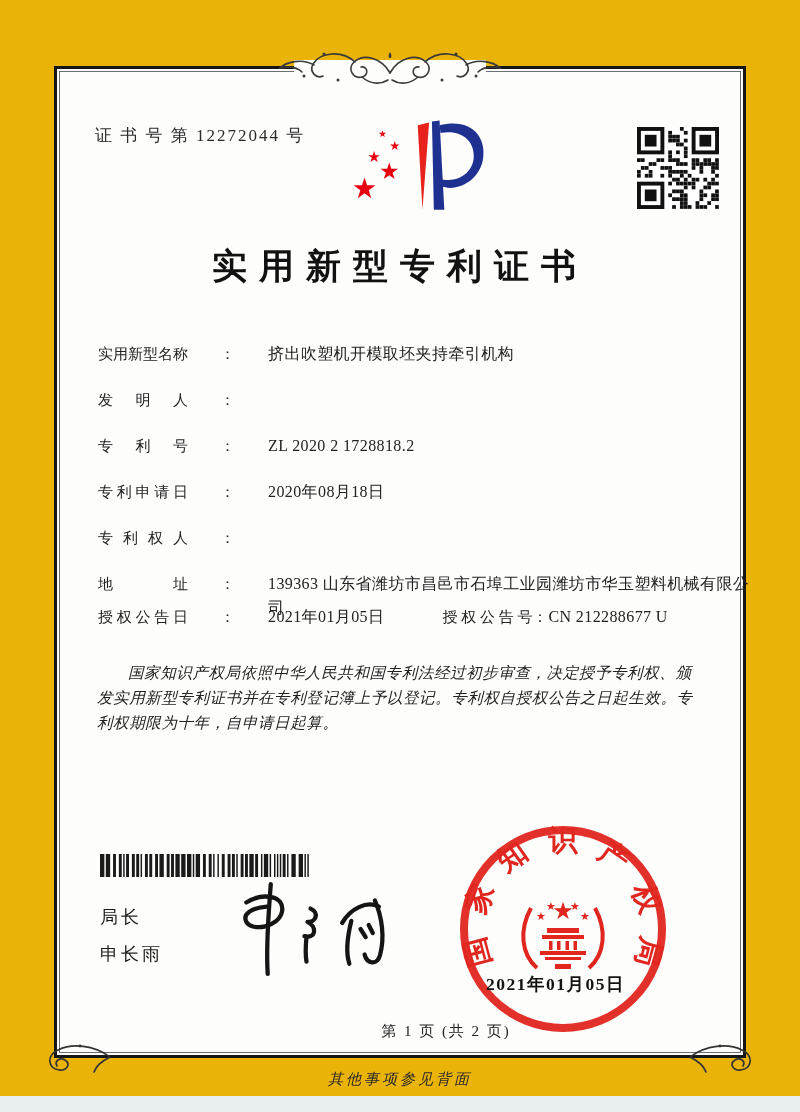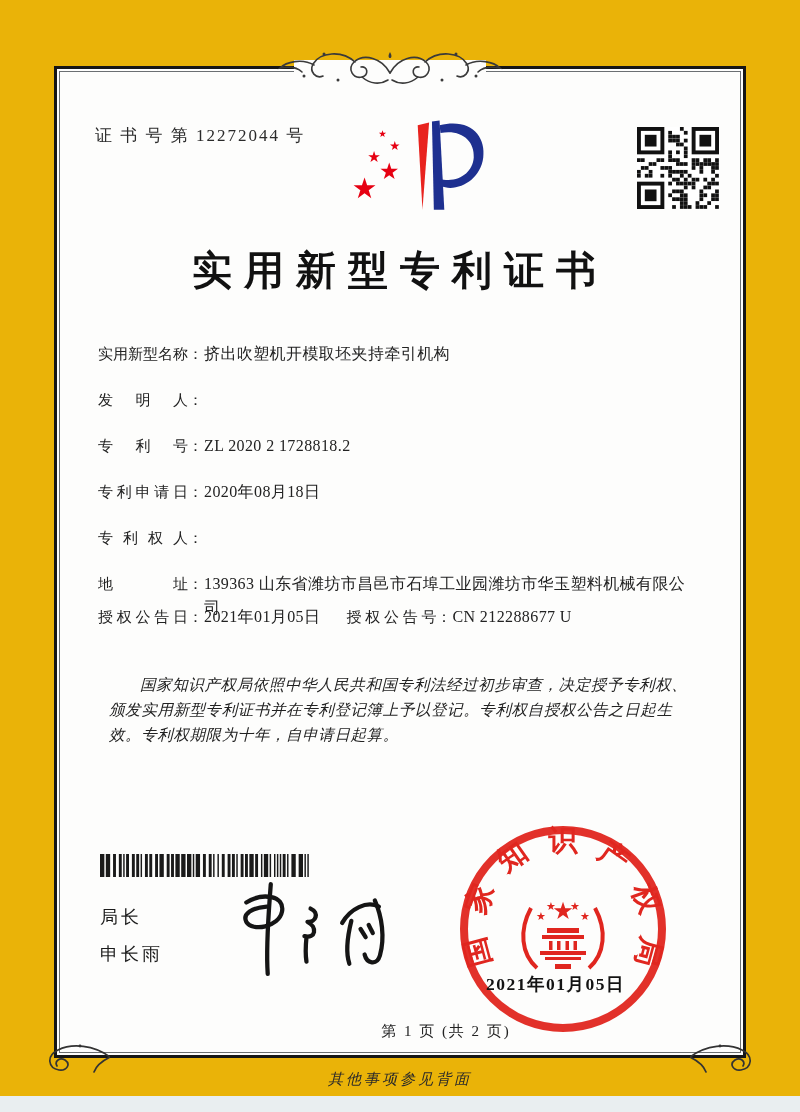--- a/index.html
+++ b/index.html
@@ -3,30 +3,30 @@
 <meta charset="utf-8">
 <style>
   html,body{margin:0;padding:0;}
   body{background:#e9eef0;font-family:"Liberation Serif","DejaVu Serif",serif;}
   .page{position:relative;width:800px;height:1096px;background:#eab308;overflow:hidden;color:#1c1c1c;}
   .frame{position:absolute;left:54px;top:66px;width:692px;height:992px;box-sizing:border-box;
          border:3px solid #161616;background:#fdfdfc;}
   .frame-inner{position:absolute;inset:2px;border:1px solid #6b6f72;pointer-events:none;}
   .abs{position:absolute;}
   .cert-no{left:95px;top:124px;font-size:17px;letter-spacing:2px;color:#2a2a2a;}
-  .title{left:54px;top:243px;width:692px;text-align:center;font-size:40px;font-weight:700;
+  .title{left:54px;top:243px;width:692px;text-align:center;font-size:35px;font-weight:700;
          letter-spacing:12px;box-sizing:border-box;color:#111;}
-  .row{left:98px;display:flex;align-items:flex-start;font-size:16px;line-height:24px;color:#222;}
+  .row{left:98px;display:flex;align-items:flex-start;font-size:16px;line-height:24px;color:#222;gap:32px;}
   .row .lbl{width:90px;font-size:15px;text-align:justify;text-align-last:justify;flex:none;}
   .row .colon{width:16px;flex:none;font-size:15px;}
   .row .val{letter-spacing:0.4px;}
   .row .val.wrap{width:486px;}
   .pair2{margin-left:26px;display:flex;}
   .paras{left:97px;top:660px;width:608px;font-size:15.5px;line-height:1.62;font-style:italic;color:#222;}
-  .paras p{margin:12px;text-indent:2em;letter-spacing:0.6px;}
+  .paras p{margin:0;text-indent:2em;letter-spacing:0.6px;}
   .signer{left:100px;font-family:"Liberation Sans","DejaVu Sans",sans-serif;font-size:18px;
           letter-spacing:3px;color:#1b1b1b;}
   .seal-wrap{left:452px;top:818px;width:222px;height:222px;}
   .seal-date{left:486px;top:972px;font-size:17.5px;font-weight:700;letter-spacing:1.5px;color:#131313;}
   .page-num{left:54px;top:1022px;width:692px;text-align:center;font-size:15px;letter-spacing:2px;color:#222;padding-left:46px;}
   .back-note{left:0;top:1070px;width:800px;text-align:center;font-size:15px;font-style:italic;
              letter-spacing:3px;color:#2a2a2a;}
   .barcode{left:100px;top:854px;width:214px;height:23px;}
   .qr{left:637px;top:127px;width:82px;height:82px;}
 </style>

